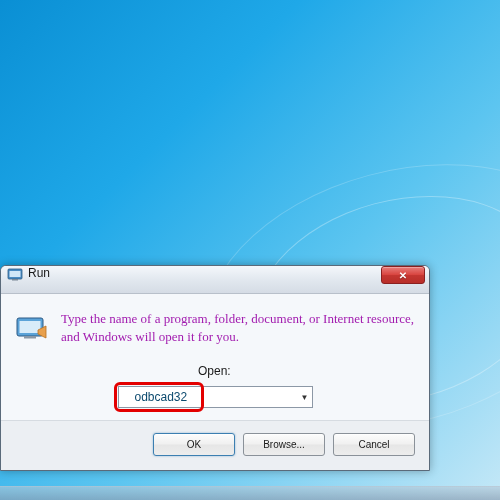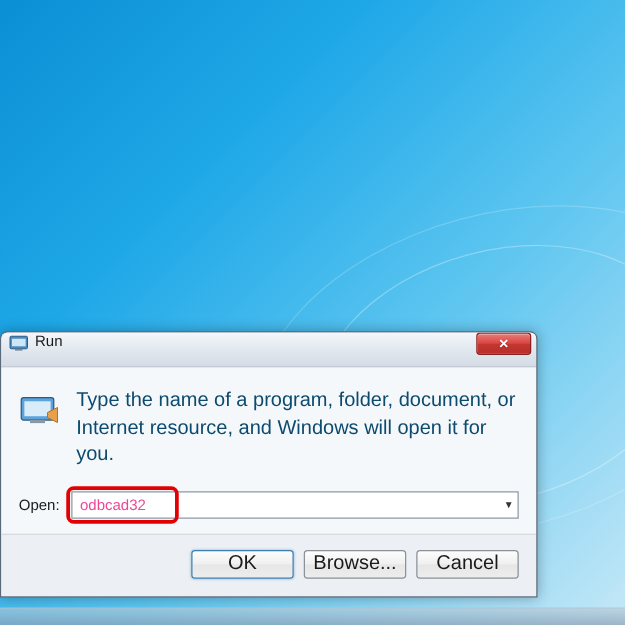--- a/index.html
+++ b/index.html
@@ -91,47 +91,49 @@
       align-items: flex-start;
       gap: 12px;
     }
     .run-icon {
       width: 34px;
       height: 34px;
       flex-shrink: 0;
       margin-top: 2px;
     }
     .instruction {
-      font-size: 16px;
-      color: #0c4a6e;
+      font-size: 13px;
+      color: #a21caf;
       line-height: 1.35;
+      font-family: Liberation Serif, serif;
     }
     .input-row {
       display: flex;
       align-items: center;
       margin-top: 18px;
       gap: 8px;
+      flex-direction: column;
     }
     .open-label {
       font-size: 12px;
       color: #1a1a1a;
       width: 34px;
     }
     .combo-wrap {
       position: relative;
       flex: 1;
     }
     .combo {
       width: 100%;
       height: 22px;
       border: 1px solid #8c98a6;
       background: #fff;
       font-size: 12px;
-      padding: 0 22px 0 6px;
-      color: #ec4899;
+      padding: 0 22px 0 16px;
+      color: #0c4a6e;
       font-family: inherit;
     }
     .combo-arrow {
       position: absolute;
       right: 4px;
       top: 50%;
       transform: translateY(-50%);
       pointer-events: none;
       font-size: 8px;
       color: #333;
@@ -153,21 +155,21 @@
       display: flex;
       justify-content: flex-end;
       gap: 8px;
     }
     .win-btn {
       min-width: 82px;
       height: 23px;
       background: linear-gradient(to bottom, #fdfdfd 0%, #f0f0f0 48%, #e6e6e6 52%, #ededed 100%);
       border: 1px solid #8a9199;
       border-radius: 3px;
-      font-size: 16px;
+      font-size: 10px;
       font-family: inherit;
       color: #1a1a1a;
       cursor: pointer;
       box-shadow: inset 0 1px 0 rgba(255,255,255,0.7);
     }
     .win-btn.default {
       border: 1px solid #3c7fb1;
       box-shadow: 0 0 2px rgba(60,127,177,0.6), inset 0 1px 0 rgba(255,255,255,0.7);
     }
     .taskbar {

